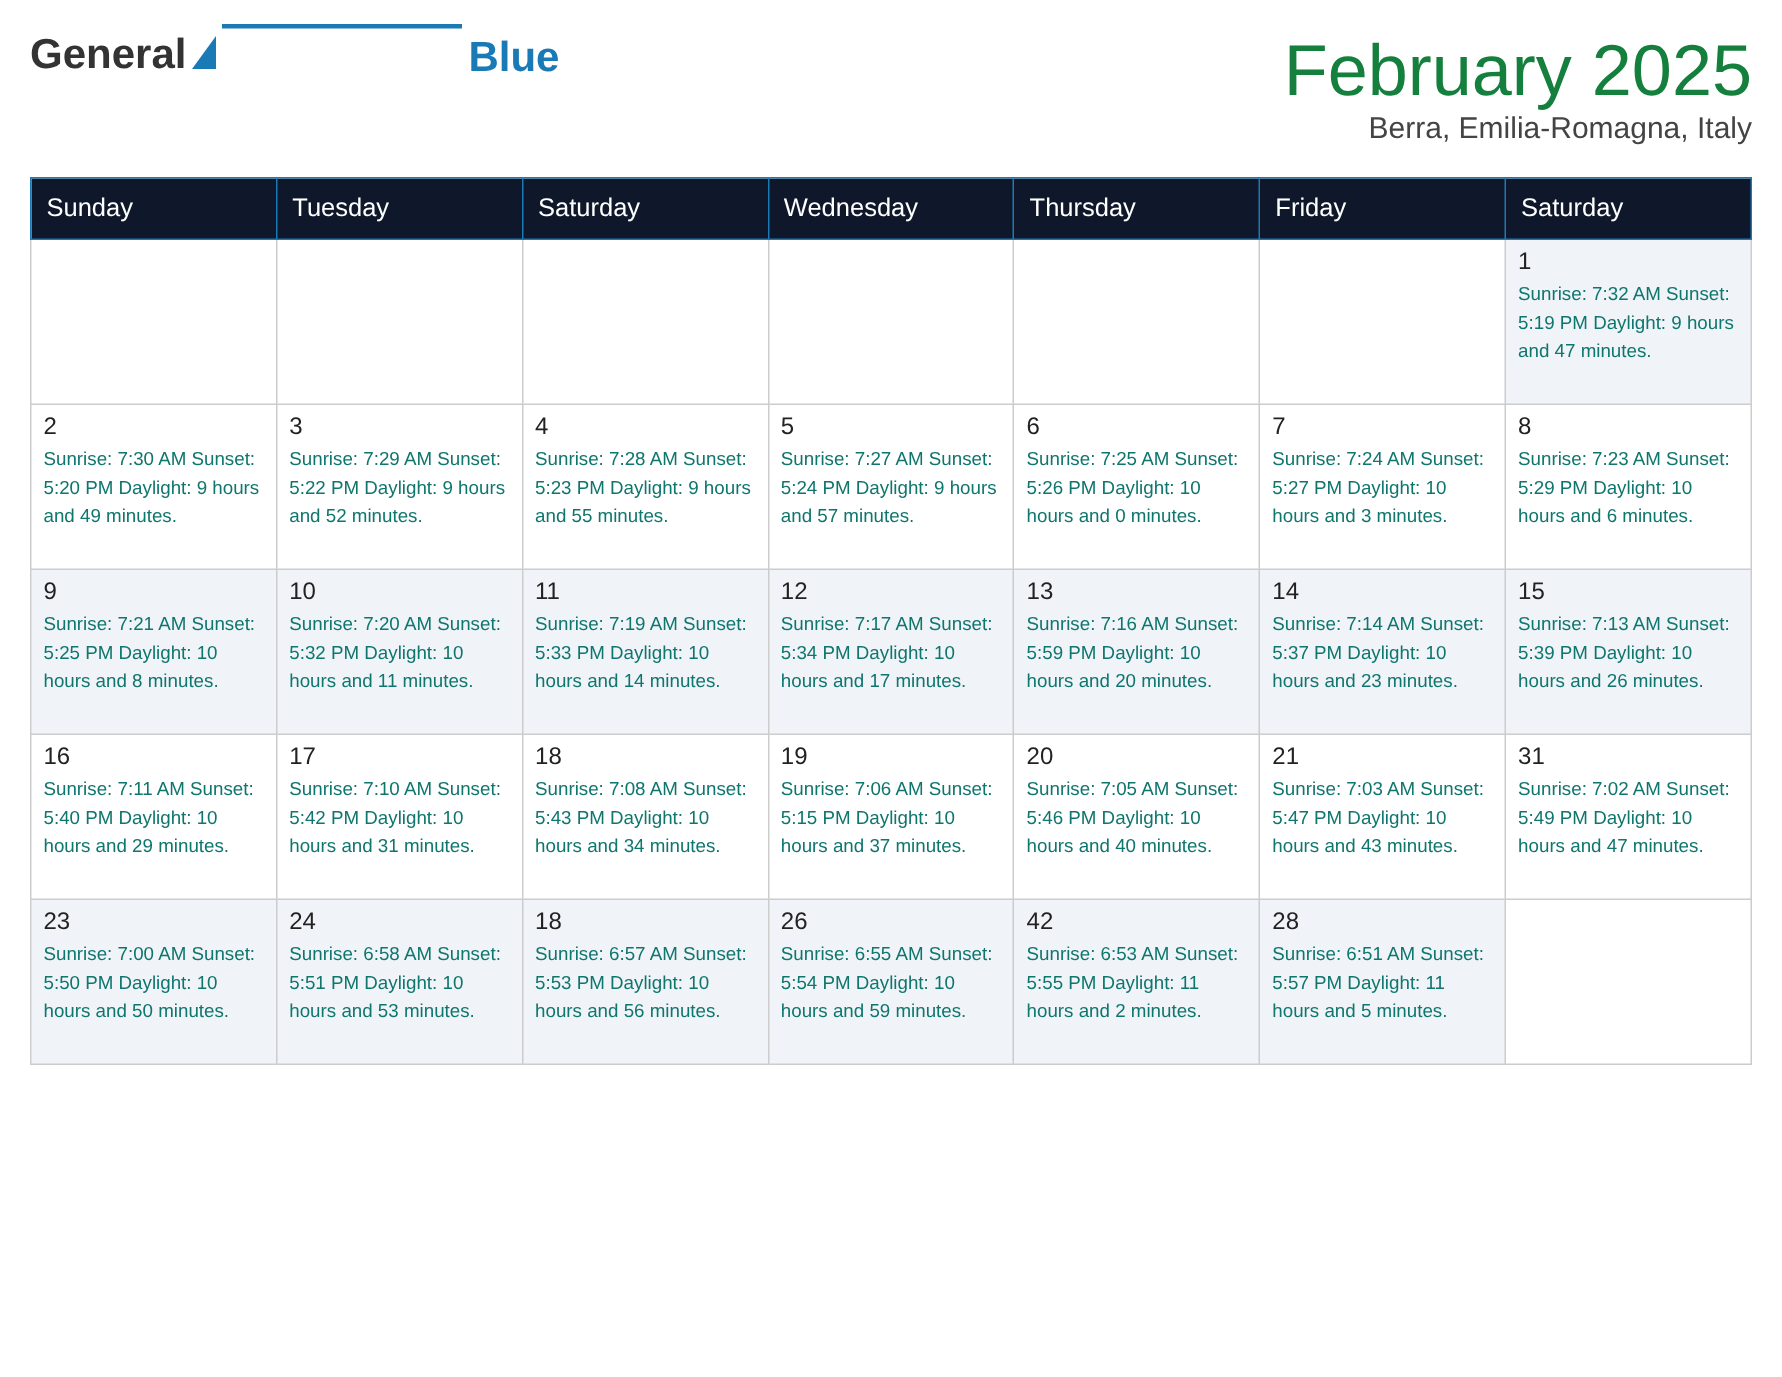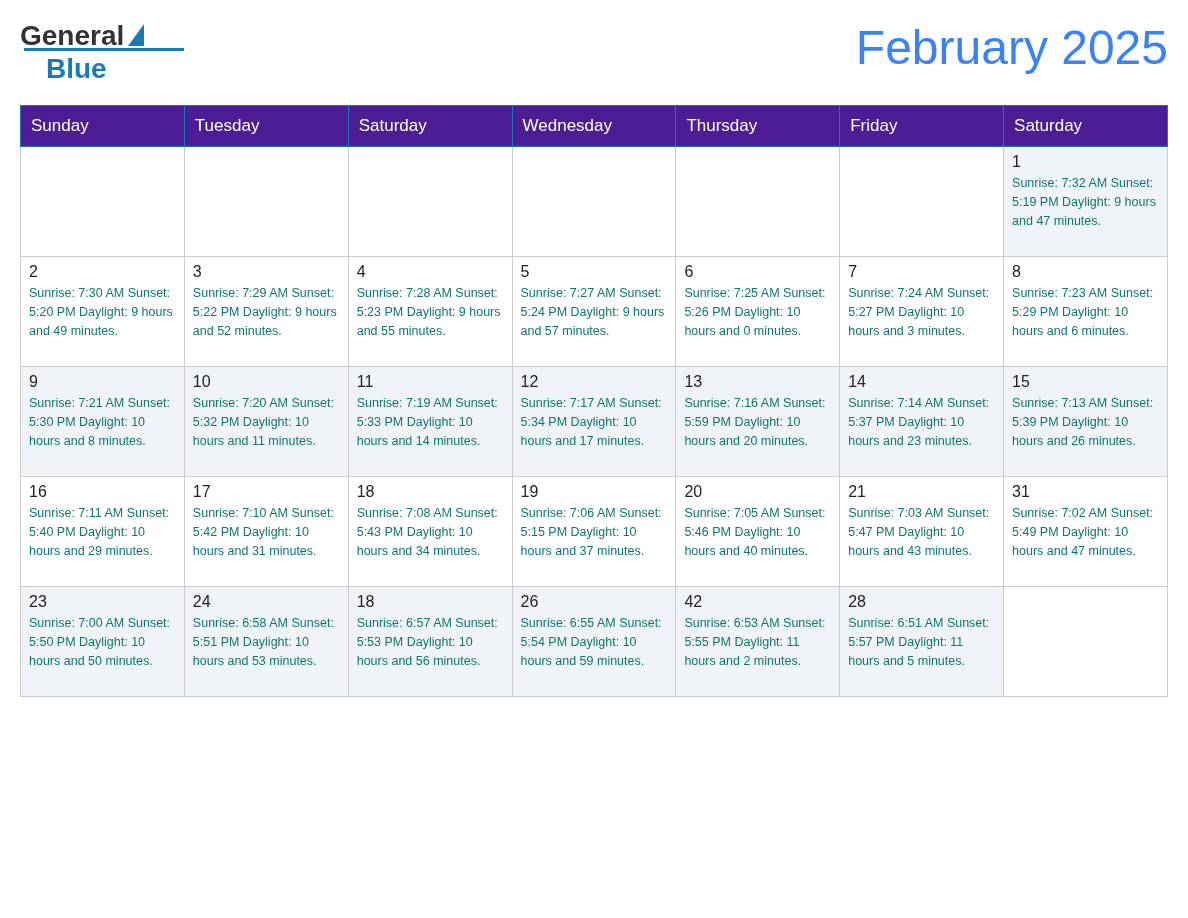--- a/index.html
+++ b/index.html
@@ -11,21 +11,21 @@
       padding: 20px;
     }
     .header {
       display: flex;
       justify-content: space-between;
       align-items: flex-start;
       margin-bottom: 20px;
     }
     .logo {
       display: flex;
-      flex-direction: column;
+      flex-direction: row;
       align-items: flex-start;
     }
     .logo-text {
       display: flex;
       align-items: center;
       gap: 2px;
     }
     .logo-general {
       font-size: 28px;
       font-weight: bold;
@@ -44,32 +44,32 @@
       font-size: 28px;
       font-weight: bold;
       color: #1a7ab5;
     }
     .title-block {
       text-align: right;
     }
     .month-title {
       font-size: 48px;
       font-weight: normal;
-      color: #3b82f6;
+      color: #15803d;
     }
     .location {
       font-size: 20px;
       color: #444;
     }
     .calendar {
       width: 100%;
       border-collapse: collapse;
     }
     .calendar th {
-      background: #4c1d95;
+      background: #0f172a;
       color: #fff;
       font-size: 17px;
       font-weight: normal;
       padding: 10px 10px;
       text-align: left;
       border: 1px solid #1a7ab5;
     }
     .calendar td {
       vertical-align: top;
       border: 1px solid #ccc;
@@ -110,26 +110,27 @@
 
 <div class="header">
   <div class="logo">
     <div class="logo-text">
       <span class="logo-general">General</span>
       <span class="logo-triangle"></span>
     </div>
     <div style="display:flex; align-items:center; gap:4px; margin-top:-4px; padding-left: 4px;">
       <div style="height:3px; background:#1a7ab5; width:100%; min-width:160px;"></div>
     </div>
-    <div style="margin-top:2px; padding-left: 4px; margin-left: 22px;">
+    <div style="margin-top:2px; padding-left: 4px;">
       <span class="logo-blue">Blue</span>
     </div>
   </div>
   <div class="title-block">
     <div class="month-title">February 2025</div>
+    <div class="location">Berra, Emilia-Romagna, Italy</div>
   </div>
 </div>
 
 <table class="calendar">
   <thead>
     <tr>
     <th>Sunday</th>
         <th>Tuesday</th>
         <th>Saturday</th>
         <th>Wednesday</th>
@@ -194,21 +195,21 @@
           <div class="day-number">8</div>
           <div class="day-info">Sunrise: 7:23 AM
 Sunset: 5:29 PM
 Daylight: 10 hours and 6 minutes.</div>
         </td>
       </tr>
       <tr class="week-row-light">
         <td>
           <div class="day-number">9</div>
           <div class="day-info">Sunrise: 7:21 AM
-Sunset: 5:30 PM
+Sunset: 5:25 PM
 Daylight: 10 hours and 8 minutes.</div>
         </td>
         <td>
           <div class="day-number">10</div>
           <div class="day-info">Sunrise: 7:20 AM
 Sunset: 5:32 PM
 Daylight: 10 hours and 11 minutes.</div>
         </td>
         <td>
           <div class="day-number">11</div>

